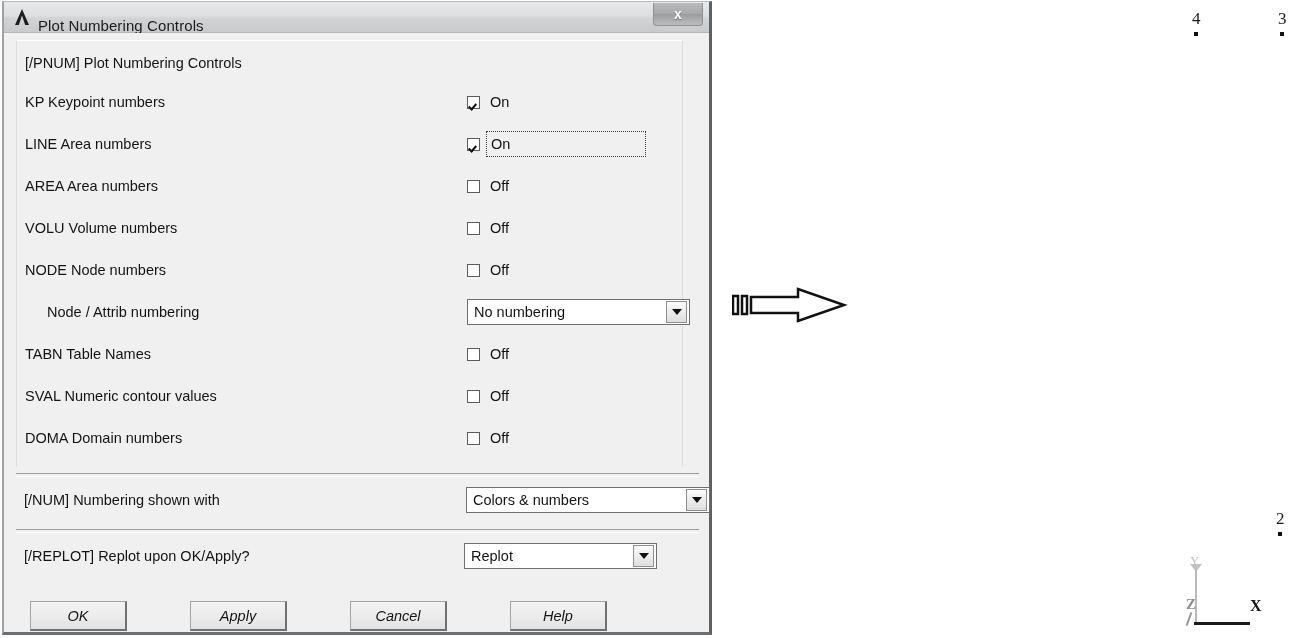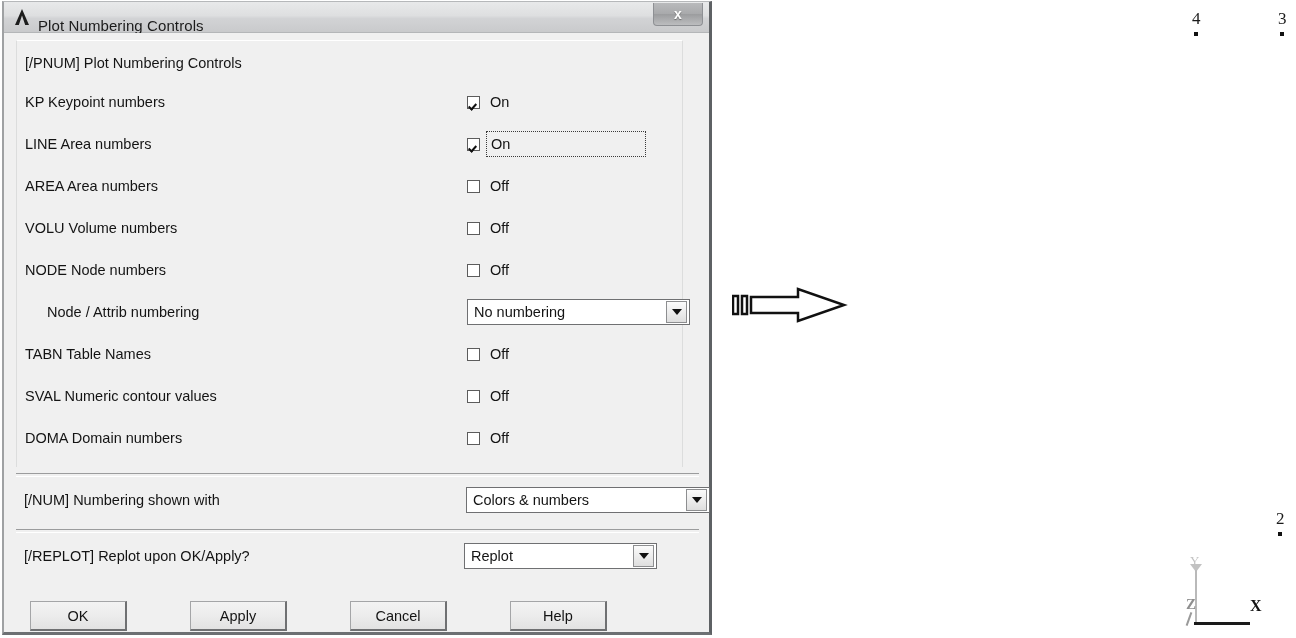--- a/index.html
+++ b/index.html
@@ -305,20 +305,21 @@
     margin: 0 10px 0 12px;
   }
 
   
   #button-row {
     display: flex;
     align-items: flex-end;
     margin-top: 22px;
     padding-left: 14px;
     gap: 0;
+    font-style: italic;
   }
   .dlg-button {
     width: 97px;
     height: 30px;
     margin-right: 63px;
     background: linear-gradient(to bottom, #f3f3f3 0%, #ececec 50%, #e2e2e2 100%);
     border: 1px solid #a4a5a7;
     border-bottom: 2px solid #6f7072;
     border-right: 2px solid #6f7072;
     box-sizing: border-box;

